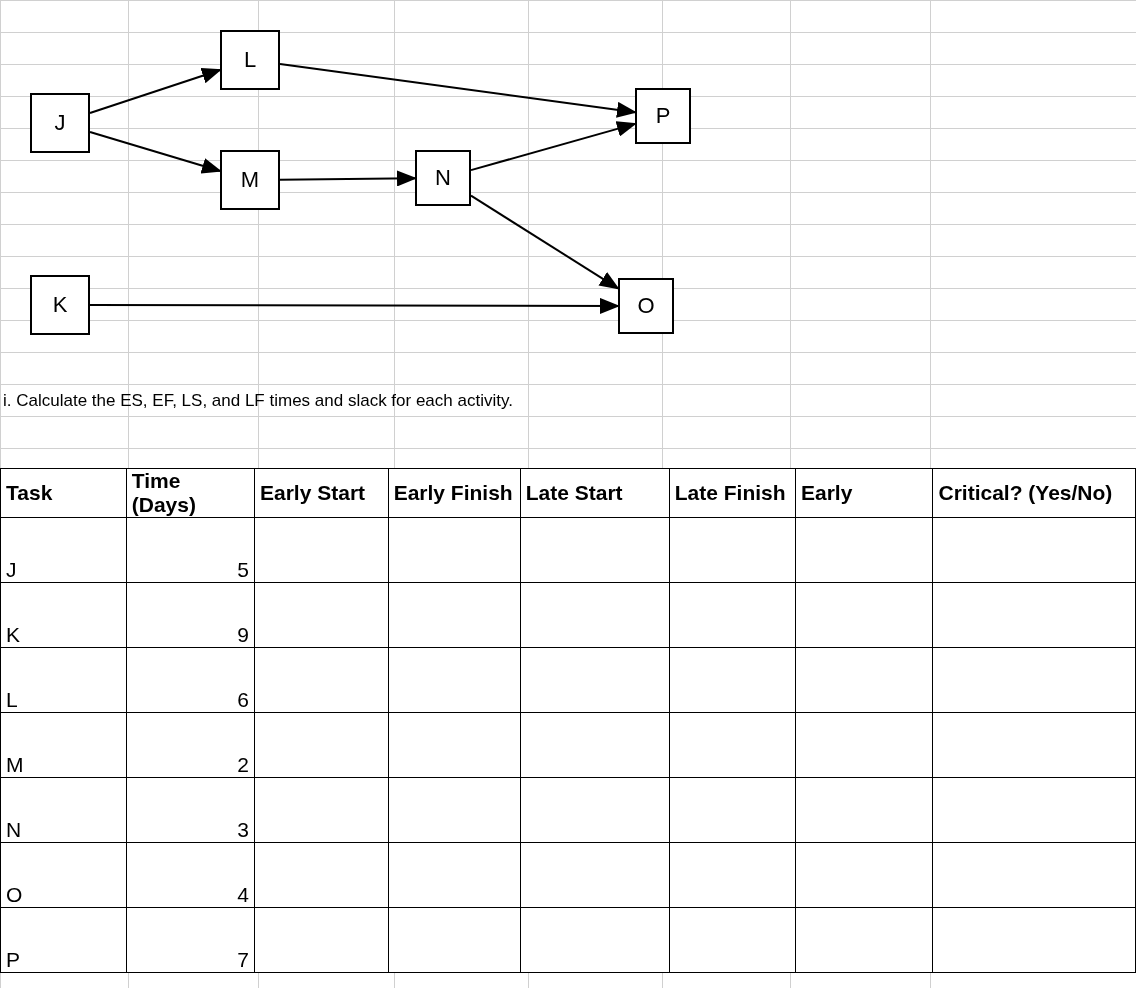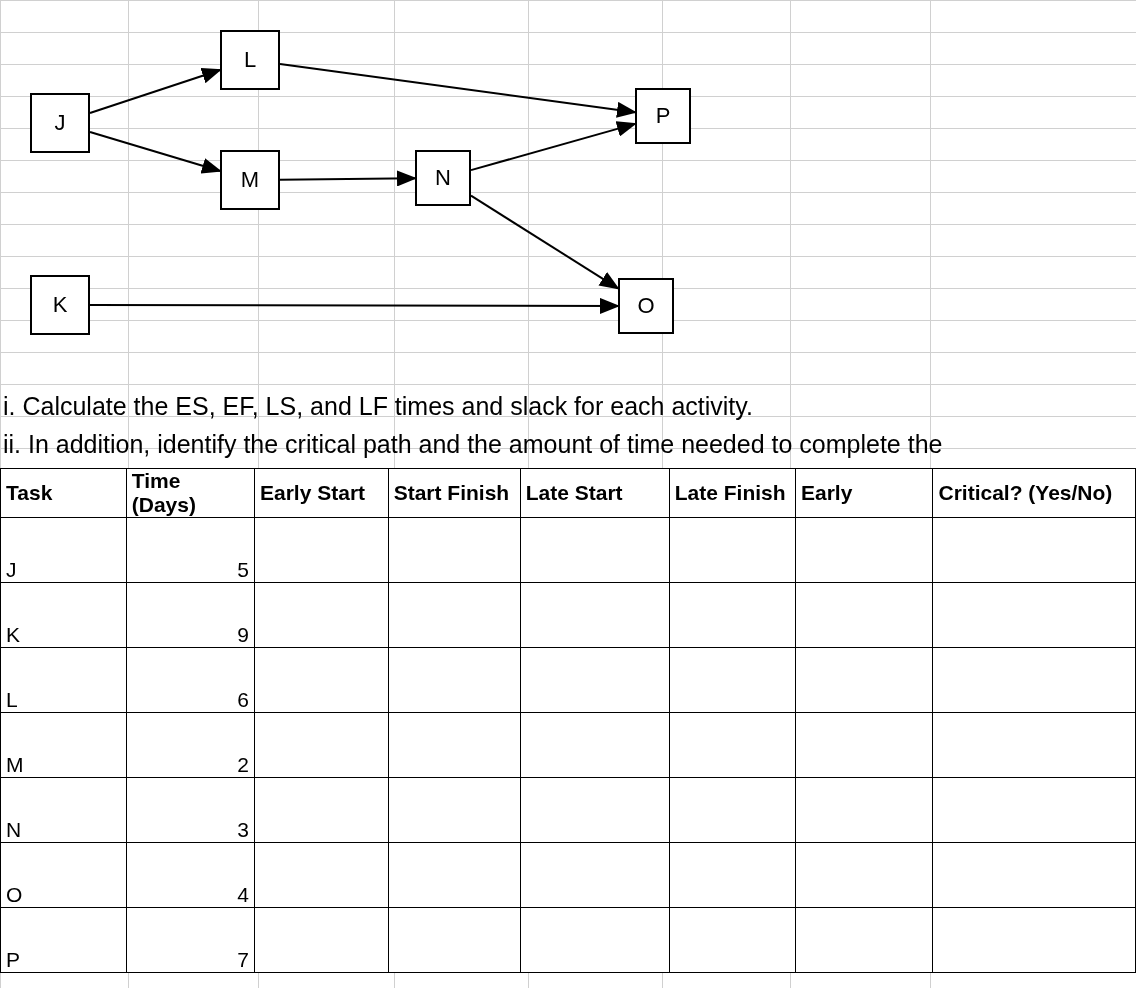--- a/index.html
+++ b/index.html
@@ -56,21 +56,21 @@
       font-family: Arial, sans-serif;
       font-size: 22px;
       font-weight: normal;
     }
     .instructions {
       position: absolute;
       top: 388px;
       left: 3px;
       width: 960px;
       z-index: 1;
-      font-size: 25px;
+      font-size: 17px;
       line-height: 1.5;
     }
     .table-container {
       position: absolute;
       top: 468px;
       left: 0;
       width: 1136px;
       z-index: 2;
       background: #4d7c0f;
     }
@@ -170,31 +170,30 @@
       <div class="node" style="left: 220px; top: 30px; width: 60px; height: 60px;">L</div>
       <div class="node" style="left: 220px; top: 150px; width: 60px; height: 60px;">M</div>
       <div class="node" style="left: 415px; top: 150px; width: 56px; height: 56px;">N</div>
       <div class="node" style="left: 635px; top: 88px; width: 56px; height: 56px;">P</div>
       <div class="node" style="left: 618px; top: 278px; width: 56px; height: 56px;">O</div>
     </div>
 </div>
 
 <div class="instructions">
   <div>i. Calculate the ES, EF, LS, and LF times and slack for each activity.</div>
-  <div>ii. In addition, identify the critical path and the amount of time needed to complete the project.</div>
 </div>
 
 <div class="table-container">
   <table>
     <thead>
       <tr>
         <th class="col-task">Task</th>
         <th class="col-time">Time (Days)</th>
         <th class="col-es">Early Start</th>
-        <th class="col-ef">Start Finish</th>
+        <th class="col-ef">Early Finish</th>
         <th class="col-ls">Late Start</th>
         <th class="col-lf">Late Finish</th>
         <th class="col-slack">Early</th>
         <th class="col-crit">Critical? (Yes/No)</th>
       </tr>
     </thead>
     <tbody id="table-body">
         <tr>
           <td class="col-task">J</td>
           <td class="col-time num">5</td>

